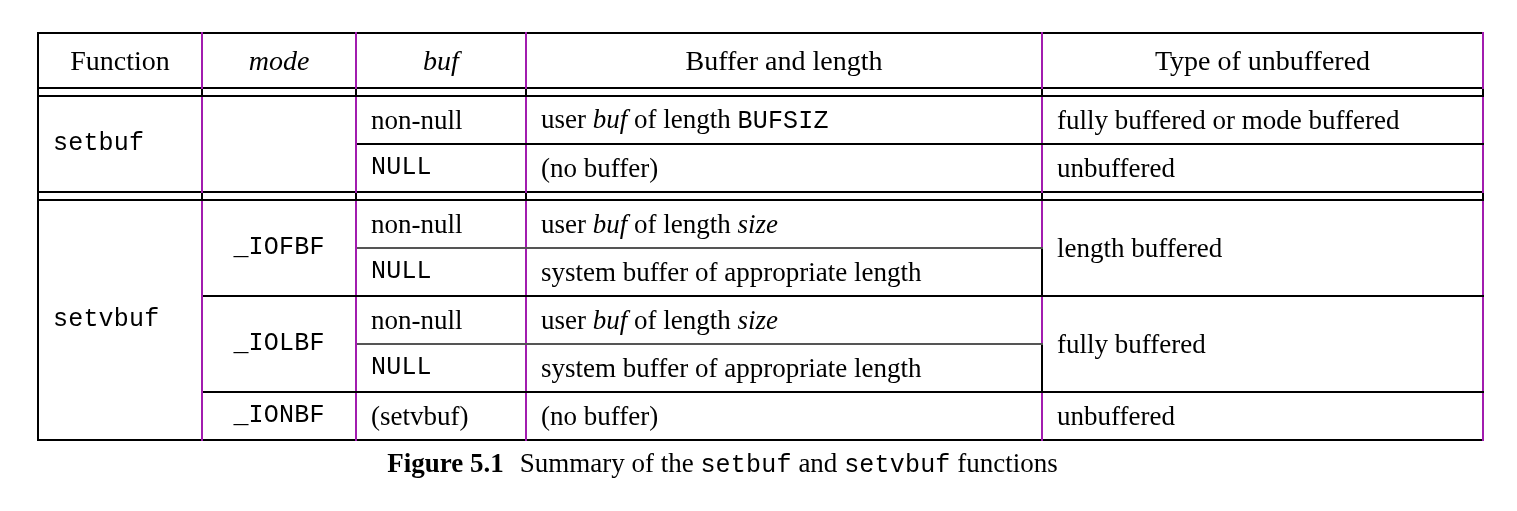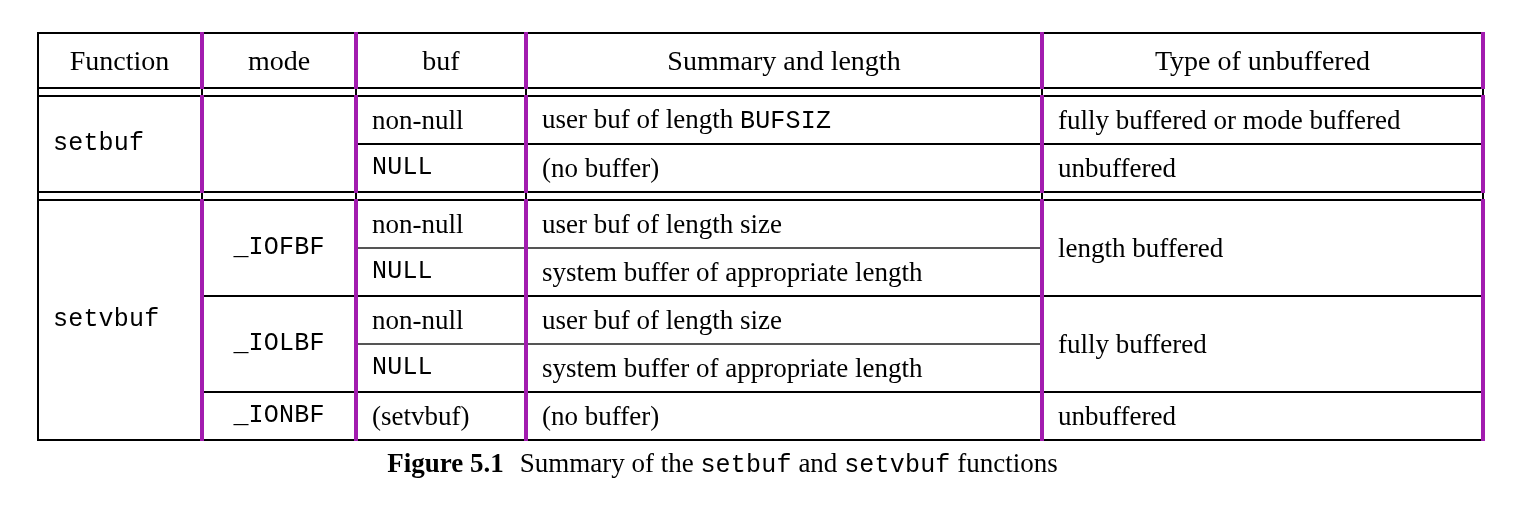--- a/index.html
+++ b/index.html
@@ -29,21 +29,21 @@
     width: 1445px;
     border-left: 2px solid #000;
     border-right: 2px solid #000;
     border-top: 2px solid #000;
     border-bottom: 2px solid #000;
   }
 
   table.aput td,
   table.aput th {
     border-left: 2px solid #000;
-    border-right: 4px solid #a21caf;
+    border-right: 2px solid #a21caf;
     font-weight: normal;
     padding: 0;
     vertical-align: middle;
     background: #fff;
   }
 
   
   col.c-func { width: 164px; }
   col.c-mode { width: 154px; }
   col.c-buf  { width: 170px; }
@@ -58,21 +58,21 @@
   }
   .cell.ctr { text-align: center; padding-left: 4px; padding-right: 4px; }
   .cell.lft { text-align: left; }
 
   .mono {
     font-family: "Liberation Mono", "DejaVu Sans Mono", monospace;
     font-size: 25px;
     letter-spacing: 0.2px;
     text-align: right;
   }
-  .ital { }
+  .ital { font-style: italic; }
 
   
   tr.head td { height: 53px; border-bottom: none; }
   tr.head .cell { font-size: 28px; }
 
   
   tr.dbl-rule td {
     height: 6px;
     padding: 0;
     border-top: 2px solid #000;
@@ -118,21 +118,21 @@
         <td>
           <div class="cell ctr">Function</div>
         </td>
         <td>
           <div class="cell ctr ital">mode</div>
         </td>
         <td>
           <div class="cell ctr ital">buf</div>
         </td>
         <td>
-          <div class="cell ctr">Summary and length</div>
+          <div class="cell ctr">Buffer and length</div>
         </td>
         <td>
           <div class="cell ctr">Type of unbuffered</div>
         </td>
       </tr>
 
       <tr class="dbl-rule">
         <td></td>
         <td></td>
         <td></td>

